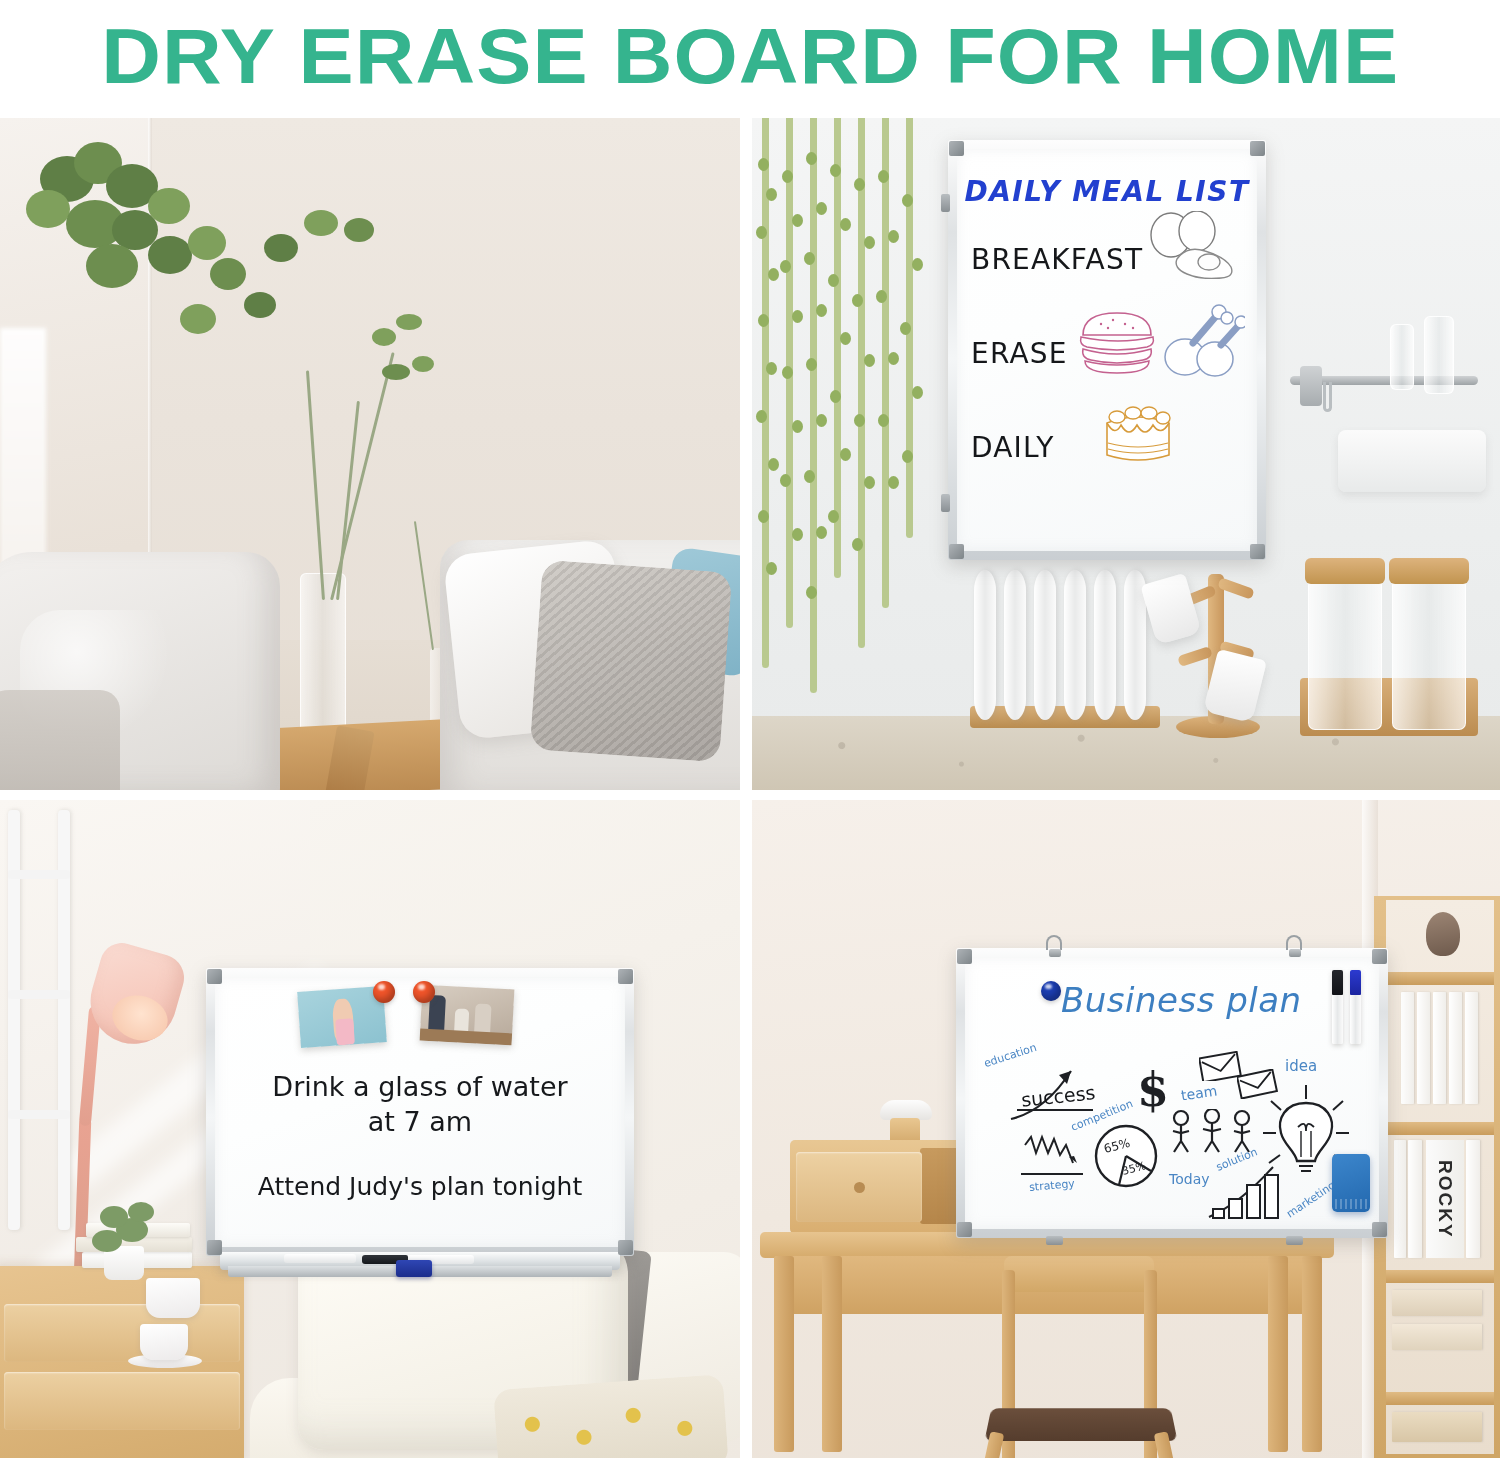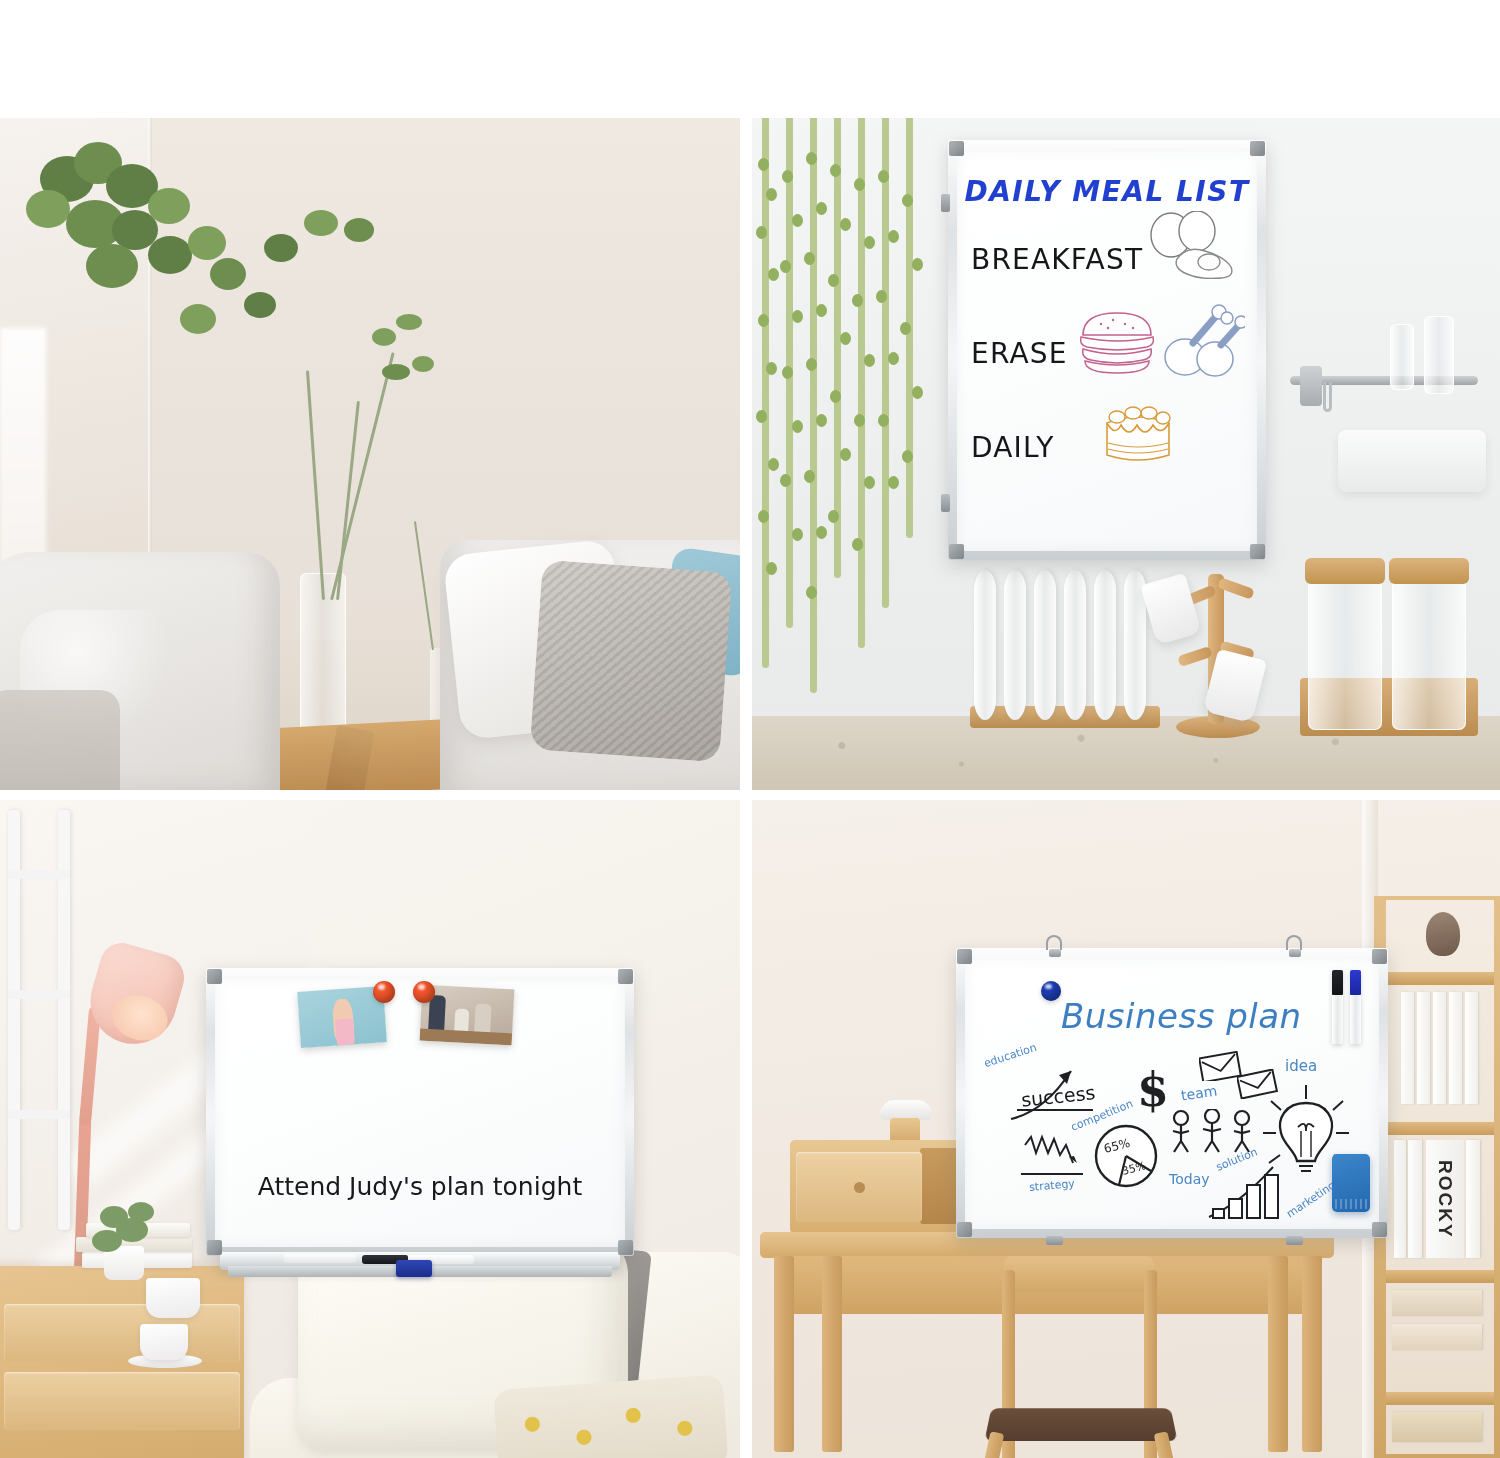--- a/index.html
+++ b/index.html
@@ -516,21 +516,21 @@
     overflow:hidden;
   }
   .photo-a{ background:linear-gradient(160deg,#a8d3dd,#8cc2d0); }
   .photo-b{ background:linear-gradient(160deg,#d8cec2,#b6a899); }
   .photo-person{ position:absolute; background:#f0cbb2; border-radius:40% 40% 30% 30%; }
 
   
   .p4-title{
     position:absolute; left:96px; top:24px;
     color:#3d7fc1; font-size:34px; font-style:italic;
-    font-family:"DejaVu Sans", sans-serif; letter-spacing:.5px;margin-top:16px;
+    font-family:"DejaVu Sans", sans-serif; letter-spacing:.5px;
   }
   .doodle-label{
     position:absolute; color:#4a86c4; font-size:11px; font-family:"DejaVu Sans", sans-serif;
     white-space:nowrap;
   }
   .doodle-big{
     position:absolute; color:#15171a; font-size:19px; font-family:"DejaVu Sans", sans-serif;
   }
   .dollar{
     position:absolute; color:#1e2024; font-size:46px; font-weight:700;
@@ -552,20 +552,23 @@
   .wb-eraser-blue-big::after{
     content:''; position:absolute; left:3px; bottom:3px; right:3px; height:10px;
     background:repeating-linear-gradient(90deg, rgba(255,255,255,.25) 0 2px, transparent 2px 5px);
   }
 </style>
 </head>
 <body>
 
 <div class="page">
 
+  <div class="header">
+    <div class="header-title">DRY ERASE BOARD FOR HOME</div>
+  </div>
 
   <div class="grid">
 
     <div class="panel p1">
       <div class="scene">
         <div class="p1-wall"></div>
         <div class="p1-wall-left"></div>
         <div class="p1-wall-edge"></div>
         <div class="p1-window"></div>
         <div class="p1-floor"></div>
@@ -829,20 +832,22 @@
           </div>
           <div class="photo photo-b" style="left:206px; top:10px; width:92px; height:56px; transform:rotate(3deg);">
             <div class="photo-person" style="left:8px;  top:10px; width:16px; height:40px; background:#3b4352; border-radius:5px;"></div>
             <div class="photo-person" style="left:34px; top:22px; width:14px; height:30px; background:#e9e4dc; border-radius:5px;"></div>
             <div class="photo-person" style="left:54px; top:16px; width:16px; height:36px; background:#d8cfc4; border-radius:5px;"></div>
             <div style="position:absolute; left:0; bottom:0; width:100%; height:12px; background:#9c7a56;"></div>
           </div>
           <div class="magnet" style="left:158px; top:4px; width:22px; height:22px; background:#f2552a;"></div>
           <div class="magnet" style="left:198px; top:4px; width:22px; height:22px; background:#f2552a;"></div>
 
+          <div class="hand p3-line1">Drink a glass of water
+at 7 am</div>
           <div class="hand p3-line2">Attend Judy's plan tonight</div>
         </div>
         <div class="wb-corner tl"></div>
         <div class="wb-corner tr"></div>
         <div class="wb-corner bl"></div>
         <div class="wb-corner br"></div>
 
         <div class="wb-tray" style="left:14px; top:284px; width:400px;"></div>
         <div class="wb-tray-lip" style="left:22px; top:298px; width:384px;"></div>
         <div class="marker-white" style="left:78px; top:286px; width:72px;"></div>

